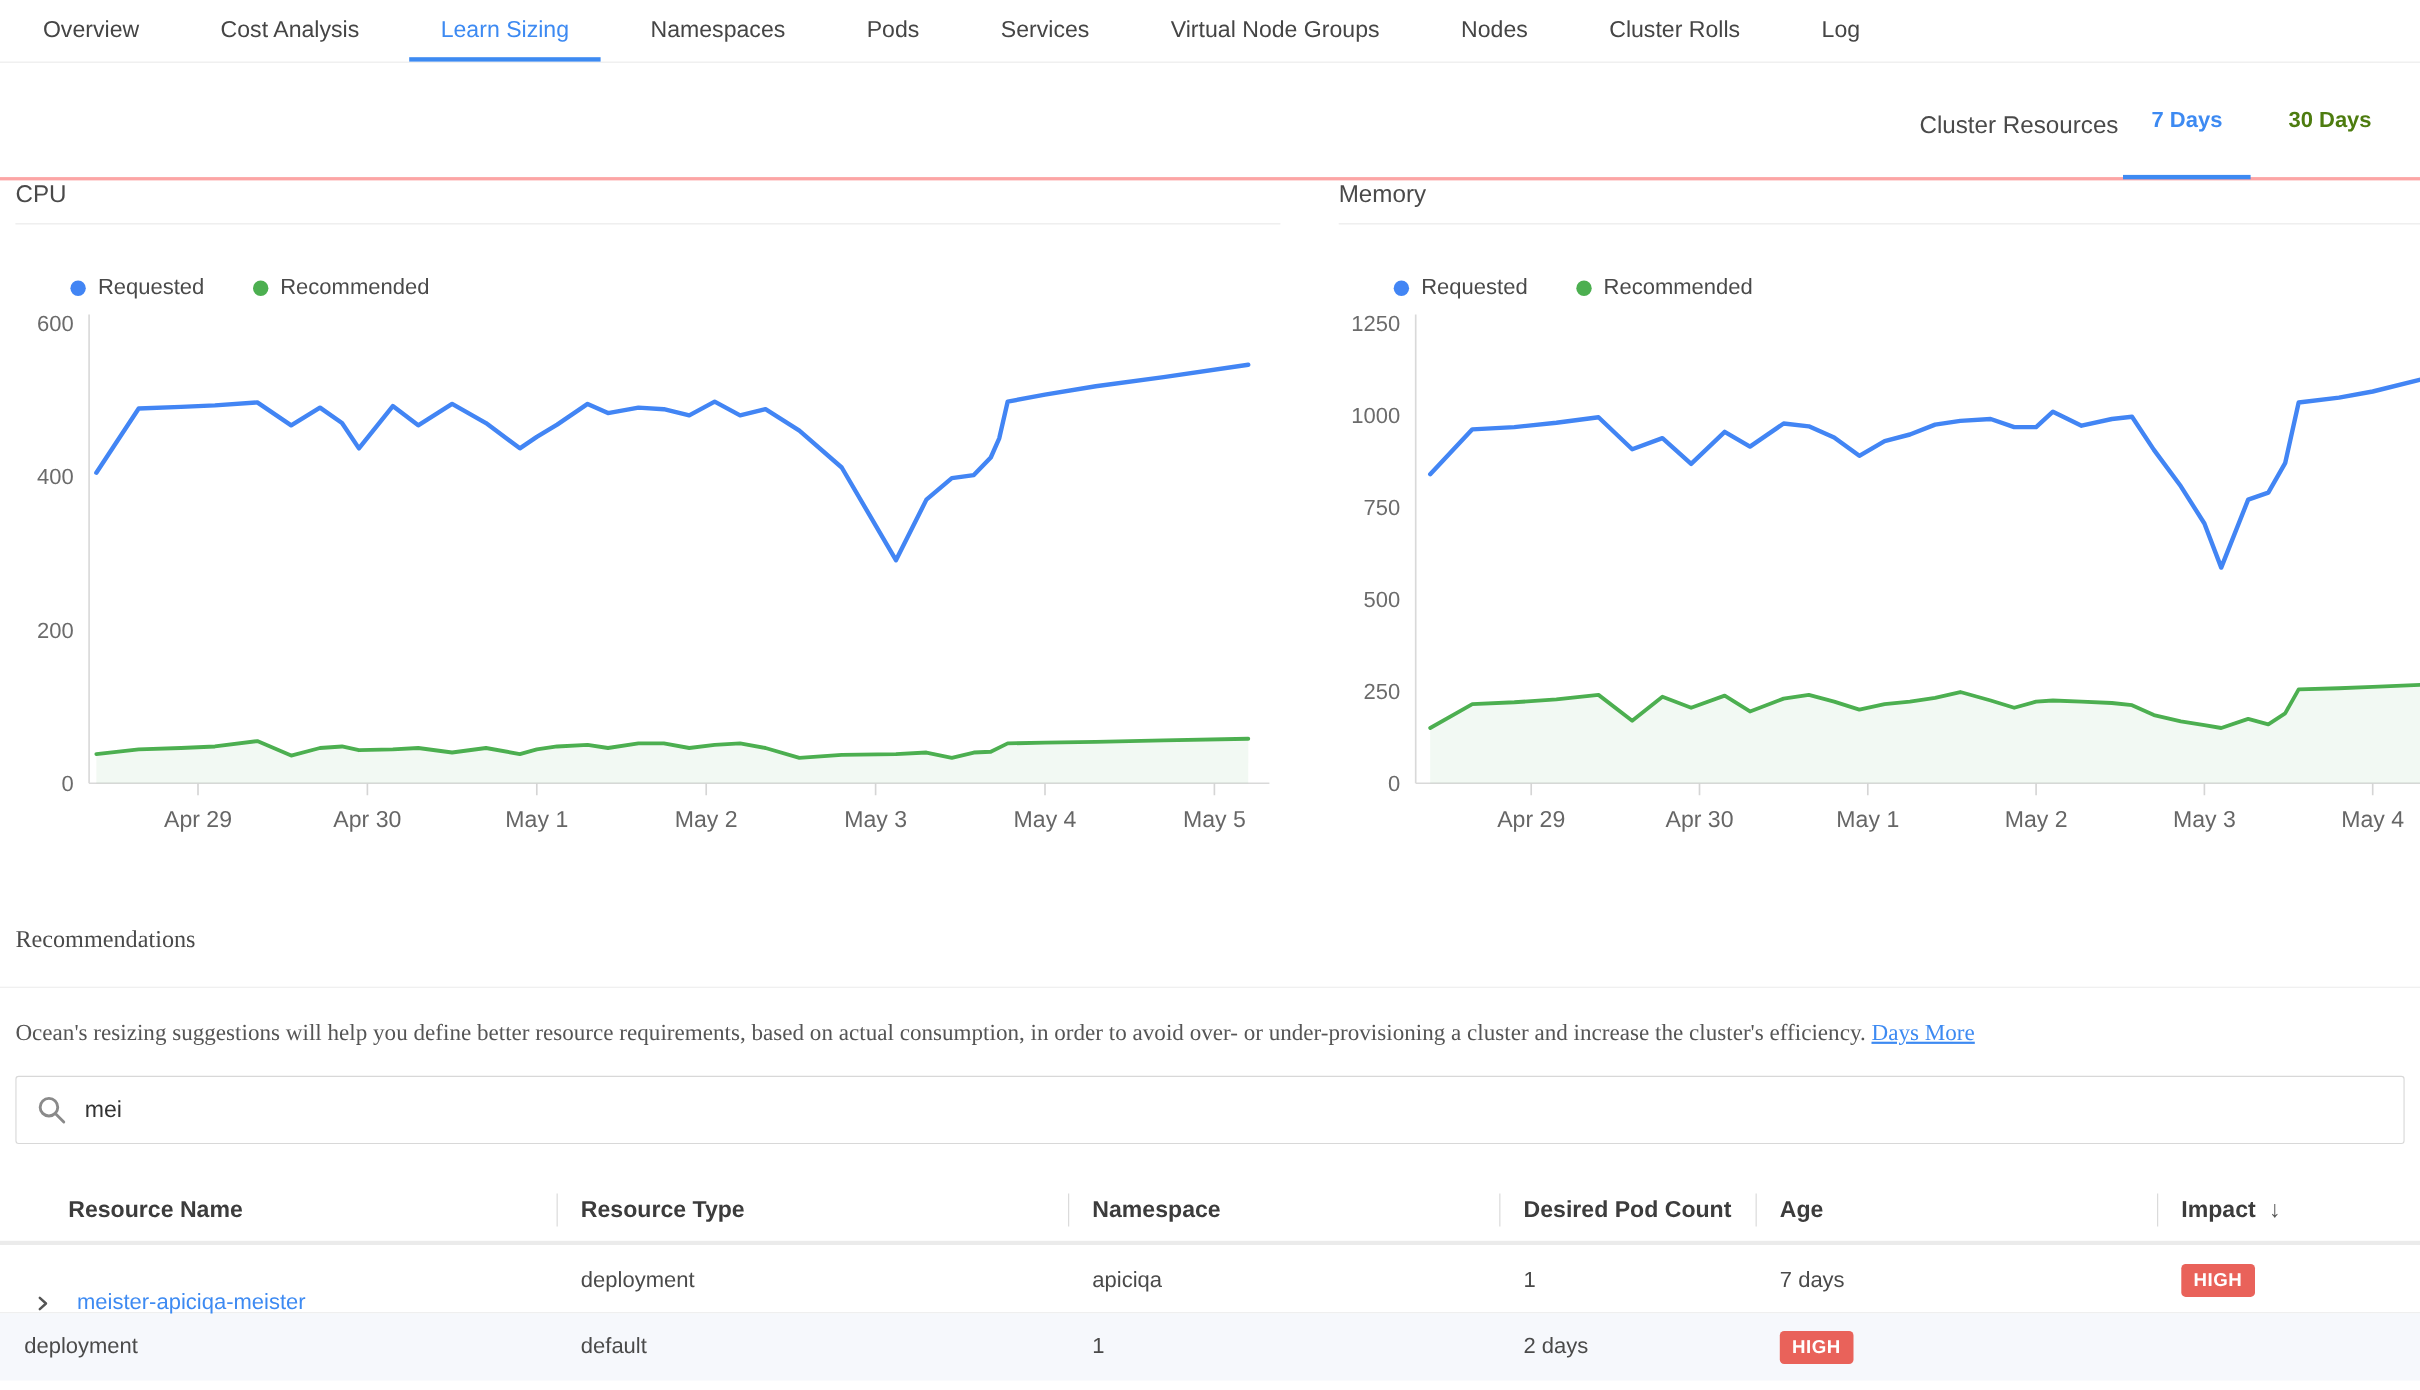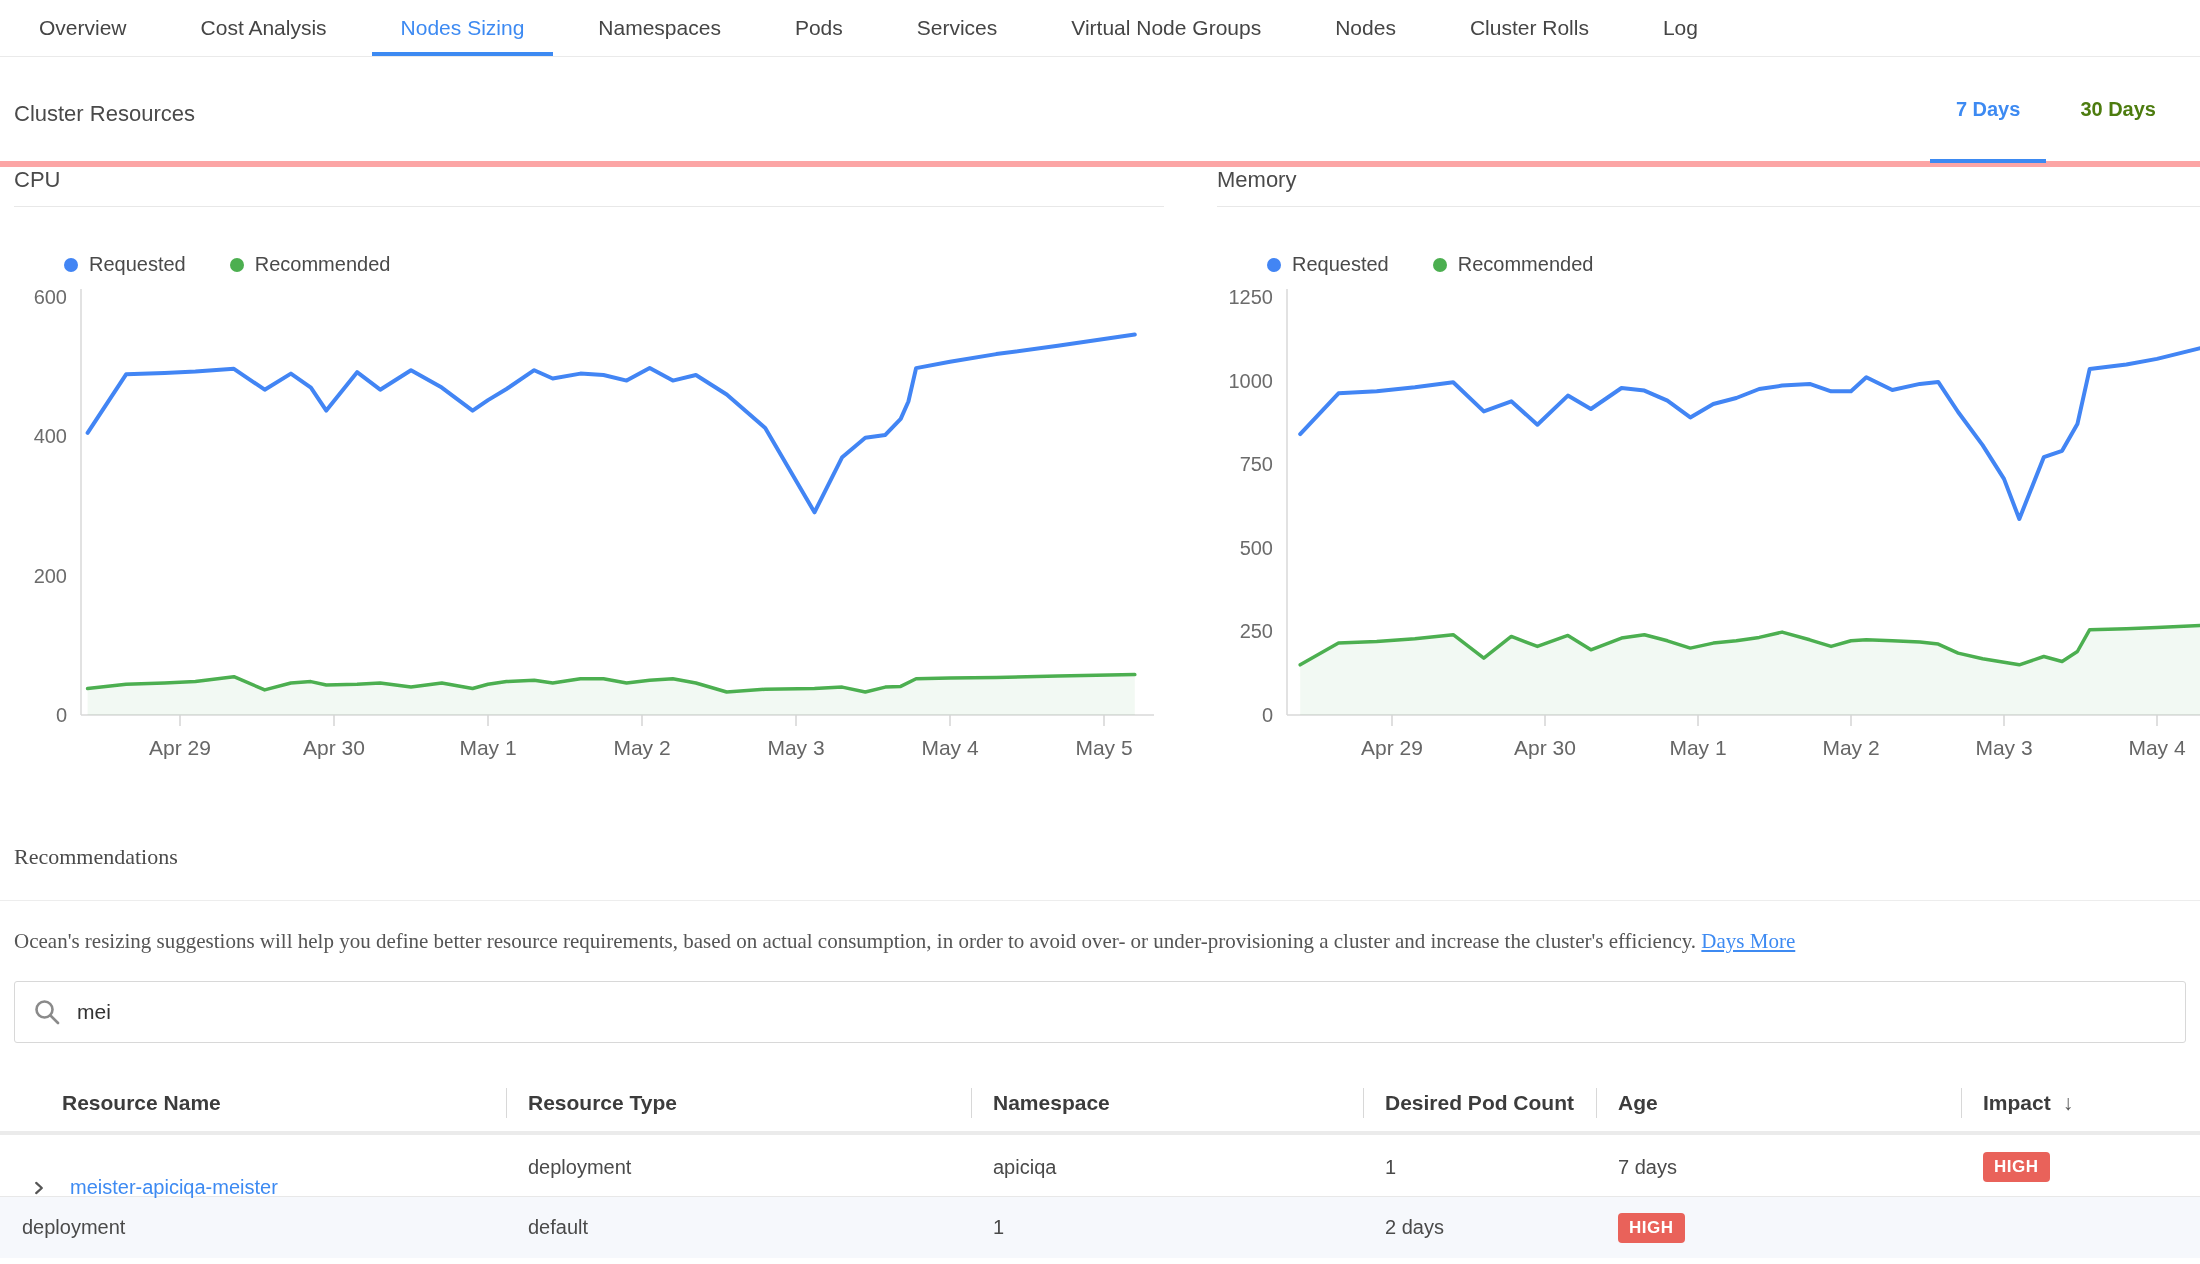--- a/index.html
+++ b/index.html
@@ -3,21 +3,21 @@
 <meta charset="utf-8">
 <style>
   html,body{margin:0;padding:0;background:#fff;}
   body{width:2200px;height:1264px;overflow:hidden;font-family:"Liberation Sans",sans-serif;color:#4a4a4a;}
   
   .tabbar{display:flex;align-items:stretch;height:56px;border-bottom:1px solid #eaeaea;padding-left:2px;background:#fff;}
   .tab{display:flex;align-items:center;padding:0 37px;font-size:21px;font-weight:500;color:#454545;cursor:pointer;position:relative;white-space:nowrap;}
   .tab.active{color:#3d8af2;}
   .tab.active::after{content:"";position:absolute;left:8px;right:8px;bottom:0;height:4px;background:#3d8af2;}
   
-  .section-head{display:flex;justify-content:space-between;align-items:flex-end;height:104px;border-bottom:6px solid #fca5a5;padding:0 14px;}
+  .section-head{display:flex;justify-content:flex-end;align-items:flex-end;height:104px;border-bottom:3px solid #fca5a5;padding:0 14px;}
   .section-title{font-size:22px;color:#4a4a4a;padding-bottom:34px;}
   .ranges{display:flex;align-items:stretch;height:100%;}
   .range-tab{display:flex;align-items:center;padding:0 30px;font-size:20px;font-weight:700;color:#4d7c0f;cursor:pointer;position:relative;}
   .range-tab.active{color:#3d8af2;}
   .range-tab.active::after{content:"";position:absolute;left:4px;right:4px;bottom:-2px;height:4px;background:#3d8af2;}
   
   .charts-row{display:flex;padding-left:14px;}
   .chart-panel{flex:none;}
   .chart-panel.cpu{width:1150px;margin-right:53px;}
   .chart-panel.mem{width:983px;}
@@ -48,21 +48,21 @@
   .chev{cursor:pointer;display:flex;align-items:center;}
   .res-link{color:#3d8af2;cursor:pointer;font-size:20px;}
   .badge{display:inline-block;background:#e9625a;color:#fff;font-size:17px;font-weight:700;padding:5px 11px;border-radius:4px;letter-spacing:.5px;}
 </style>
 </head>
 <body>
 
 <nav class="tabbar" id="tabbar">
     <div class="tab">Overview</div>
     <div class="tab">Cost Analysis</div>
-    <div class="tab active">Nodes Sizing</div>
+    <div class="tab active">Learn Sizing</div>
     <div class="tab">Namespaces</div>
     <div class="tab">Pods</div>
     <div class="tab">Services</div>
     <div class="tab">Virtual Node Groups</div>
     <div class="tab">Nodes</div>
     <div class="tab">Cluster Rolls</div>
     <div class="tab">Log</div>
   </nav>
 
 <div class="section-head">

